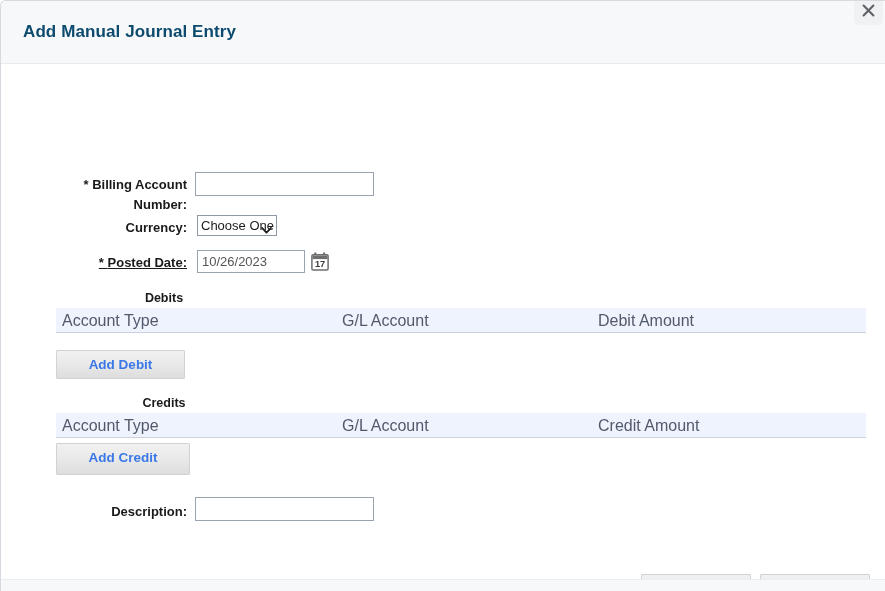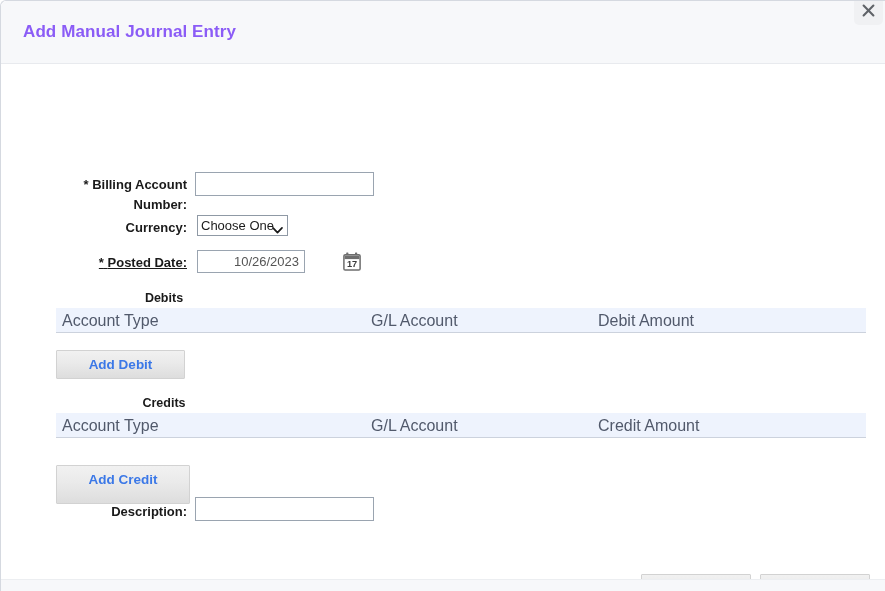--- a/index.html
+++ b/index.html
@@ -44,21 +44,21 @@
     background: #f7f8fa;
     border-bottom: 1px solid #e8eaee;
     border-top-left-radius: 6px;
   }
   #modal-title {
     position: absolute;
     left: 22px;
     top: 21px;
     font-size: 17px;
     font-weight: bold;
-    color: #8b5cf6;
+    color: #0c4a6e;
     letter-spacing: 0.1px;
   }
 
   
   #close-button {
     position: absolute;
     left: 853px;
     top: -4px;
     width: 29px;
     height: 28px;
@@ -114,21 +114,21 @@
 
   
   #billing-label { left: 40px; top: 111px; width: 146px; }
   #billing-input { left: 194px; top: 108px; width: 179px; height: 24px; }
 
   
   #currency-label { left: 40px; top: 154px; width: 146px; }
   #currency-select {
     position: absolute;
     left: 196px; top: 151px;
-    width: 91px; height: 21px;
+    width: 80px; height: 21px;
     box-sizing: border-box;
     background: #ffffff;
     border: 1px solid #8f99a5;
     font-family: "Liberation Sans", sans-serif;
     font-size: 13px;
     color: #1a1a1a;
     padding: 0 18px 0 3px;
     cursor: pointer;
     line-height: 19px;
     white-space: nowrap;
@@ -138,30 +138,29 @@
   #currency-chevron {
     position: absolute;
     right: 4px; top: 5px;
     pointer-events: none;
   }
 
   
   #posted-label { left: 40px; top: 189px; width: 146px; text-decoration: underline; }
   #posted-input {
     left: 196px; top: 186px; width: 108px; height: 23px;
-    text-align: right;
+    text-align: left;
     color: #555555;
     padding-right: 5px;
   }
   #calendar-icon {
     position: absolute;
     left: 310px; top: 188px;
     width: 18px; height: 19px;
     cursor: pointer;
-    margin-left: 32px;
   }
 
   
   .section-title {
     position: absolute;
     font-weight: bold;
     font-size: 12.5px;
     color: #1a1a1a;
     text-align: center;
     width: 120px;
@@ -183,40 +182,40 @@
   #credits-grid { top: 349px; }
 
   .col-head {
     position: absolute;
     top: 4px;
     font-size: 16px;
     color: #51596b;
     white-space: nowrap;
   }
   .col-acct { left: 6px; }
-  .col-gl   { left: 286px; margin-left: 29px; }
+  .col-gl   { left: 286px; }
   .col-amt  { left: 542px; }
 
   
   .gray-button {
     position: absolute;
     box-sizing: border-box;
     background: linear-gradient(to bottom, #f1f1f1 0%, #eaeaea 45%, #dddddd 100%);
     border: 1px solid #d2d2d2;
     border-radius: 1px;
     color: #3b78e7;
     font-family: "Liberation Sans", sans-serif;
     font-size: 13.5px;
     font-weight: bold;
     text-align: center;
     cursor: pointer;
     white-space: nowrap;
   }
   #add-debit-button  { left: 55px; top: 286px; width: 129px; height: 29px; line-height: 27px; }
-  #add-credit-button { left: 55px; top: 401px; width: 134px; height: 39px; line-height: 27px; }
+  #add-credit-button { left: 55px; top: 379px; width: 134px; height: 32px; line-height: 27px; }
 
   
   #description-label { left: 40px; top: 438px; width: 146px; }
   #description-input { left: 194px; top: 433px; width: 179px; height: 24px; }
 
   
   #cancel-button { left: 640px; top: 510px; width: 110px; height: 29px; line-height: 27px; }
   #finish-button { left: 759px; top: 510px; width: 110px; height: 29px; line-height: 27px; }
 </style>
 </head>

